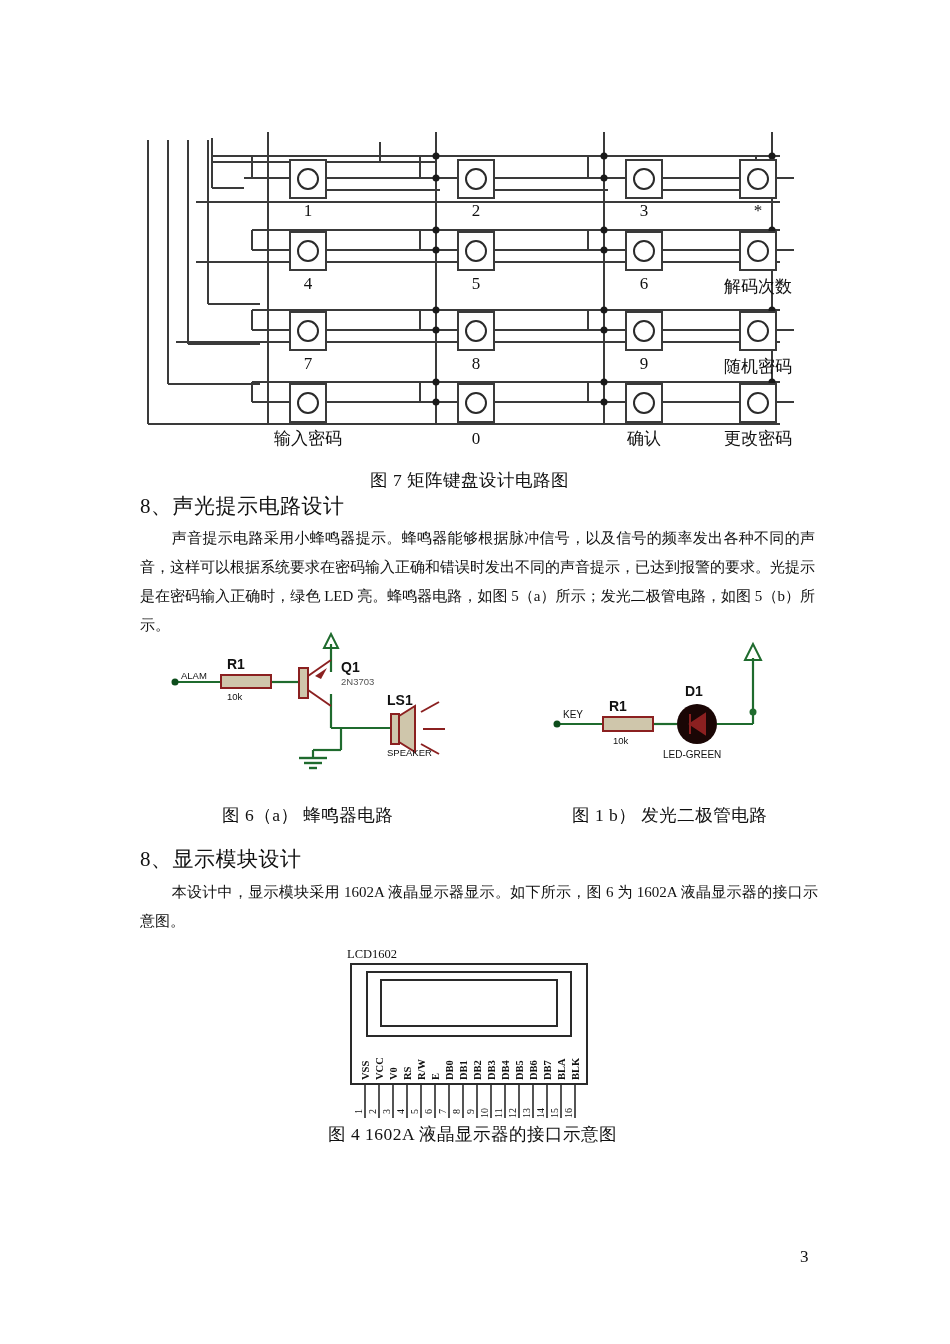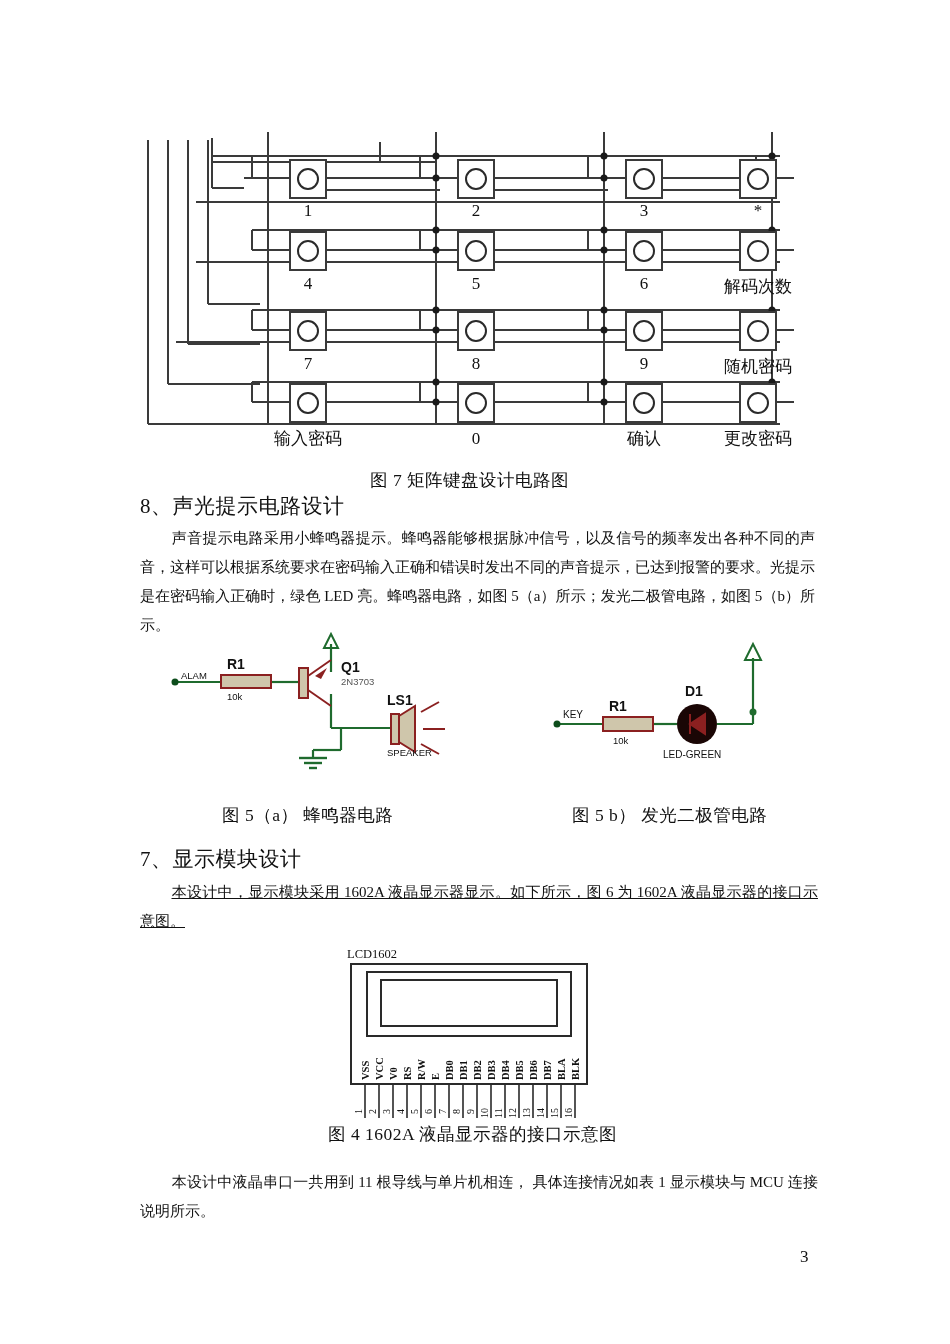--- a/index.html
+++ b/index.html
@@ -397,26 +397,26 @@
       <g font-family="Liberation Sans, sans-serif" fill="#111">
         <text x="18" y="86" font-size="10">KEY</text>
         <text x="64" y="79" font-size="14" font-weight="bold">R1</text>
         <text x="68" y="112" font-size="9.5">10k</text>
         <text x="140" y="64" font-size="14" font-weight="bold">D1</text>
         <text x="118" y="126" font-size="10">LED-GREEN</text>
       </g>
     </svg>
   </div>
 
-  <div class="caption" style="left:222px; top:803px;">图 5（a）  蜂鸣器电路</div>
-  <div class="caption" style="left:572px; top:803px;">图 5  b）  发光二极管电路</div>
-
-  <div class="heading" style="left:140px; top:845px;">7、显示模块设计</div>
-
-  <div class="para" style="left:140px; top:878px; width:678px;text-decoration:underline;"><span class="indent"></span><span>本设计中，显示模块采用 1602A 液晶显示器显示。如下所示，图 6 为 1602A 液晶显示器的接口示意图。</span></div>
+  <div class="caption" style="left:222px; top:803px;">图 6（a）  蜂鸣器电路</div>
+  <div class="caption" style="left:572px; top:803px;">图 1  b）  发光二极管电路</div>
+
+  <div class="heading" style="left:140px; top:845px;">8、显示模块设计</div>
+
+  <div class="para" style="left:140px; top:878px; width:678px;"><span class="indent"></span><span>本设计中，显示模块采用 1602A 液晶显示器显示。如下所示，图 6 为 1602A 液晶显示器的接口示意图。</span></div>
 
   <div id="fig6">
     <svg width="280" height="175" viewBox="0 0 280 175" xmlns="http://www.w3.org/2000/svg">
       <text x="2" y="12" font-family="Liberation Serif, serif" font-size="12.5" fill="#111">LCD1602</text>
 
       <rect x="6" y="18" width="236" height="120" fill="#ffffff" stroke="#2a2a2a" stroke-width="2"></rect>
 
       <rect x="22" y="26" width="204" height="64" fill="#ffffff" stroke="#2a2a2a" stroke-width="2"></rect>
 
       <rect x="36" y="34" width="176" height="46" fill="#ffffff" stroke="#2a2a2a" stroke-width="2"></rect>
@@ -475,17 +475,16 @@
         <text transform="translate(185,172) rotate(-90)">13</text>
         <text transform="translate(199,172) rotate(-90)">14</text>
         <text transform="translate(213,172) rotate(-90)">15</text>
         <text transform="translate(227,172) rotate(-90)">16</text>
       </g>
     </svg>
   </div>
 
   <div class="caption" style="left:328px; top:1122px;">图 4   1602A 液晶显示器的接口示意图</div>
 
-  <div class="para" style="left:140px; top:1168px; width:678px;"><span class="indent"></span><span>本设计中液晶串口一共用到 11 根导线与单片机相连， 具体连接情况如表 1 显示模块与 MCU 连接说明所示。</span></div>
 
   <div class="pagenum">3</div>
 
 </div>
 
 </body></html>

